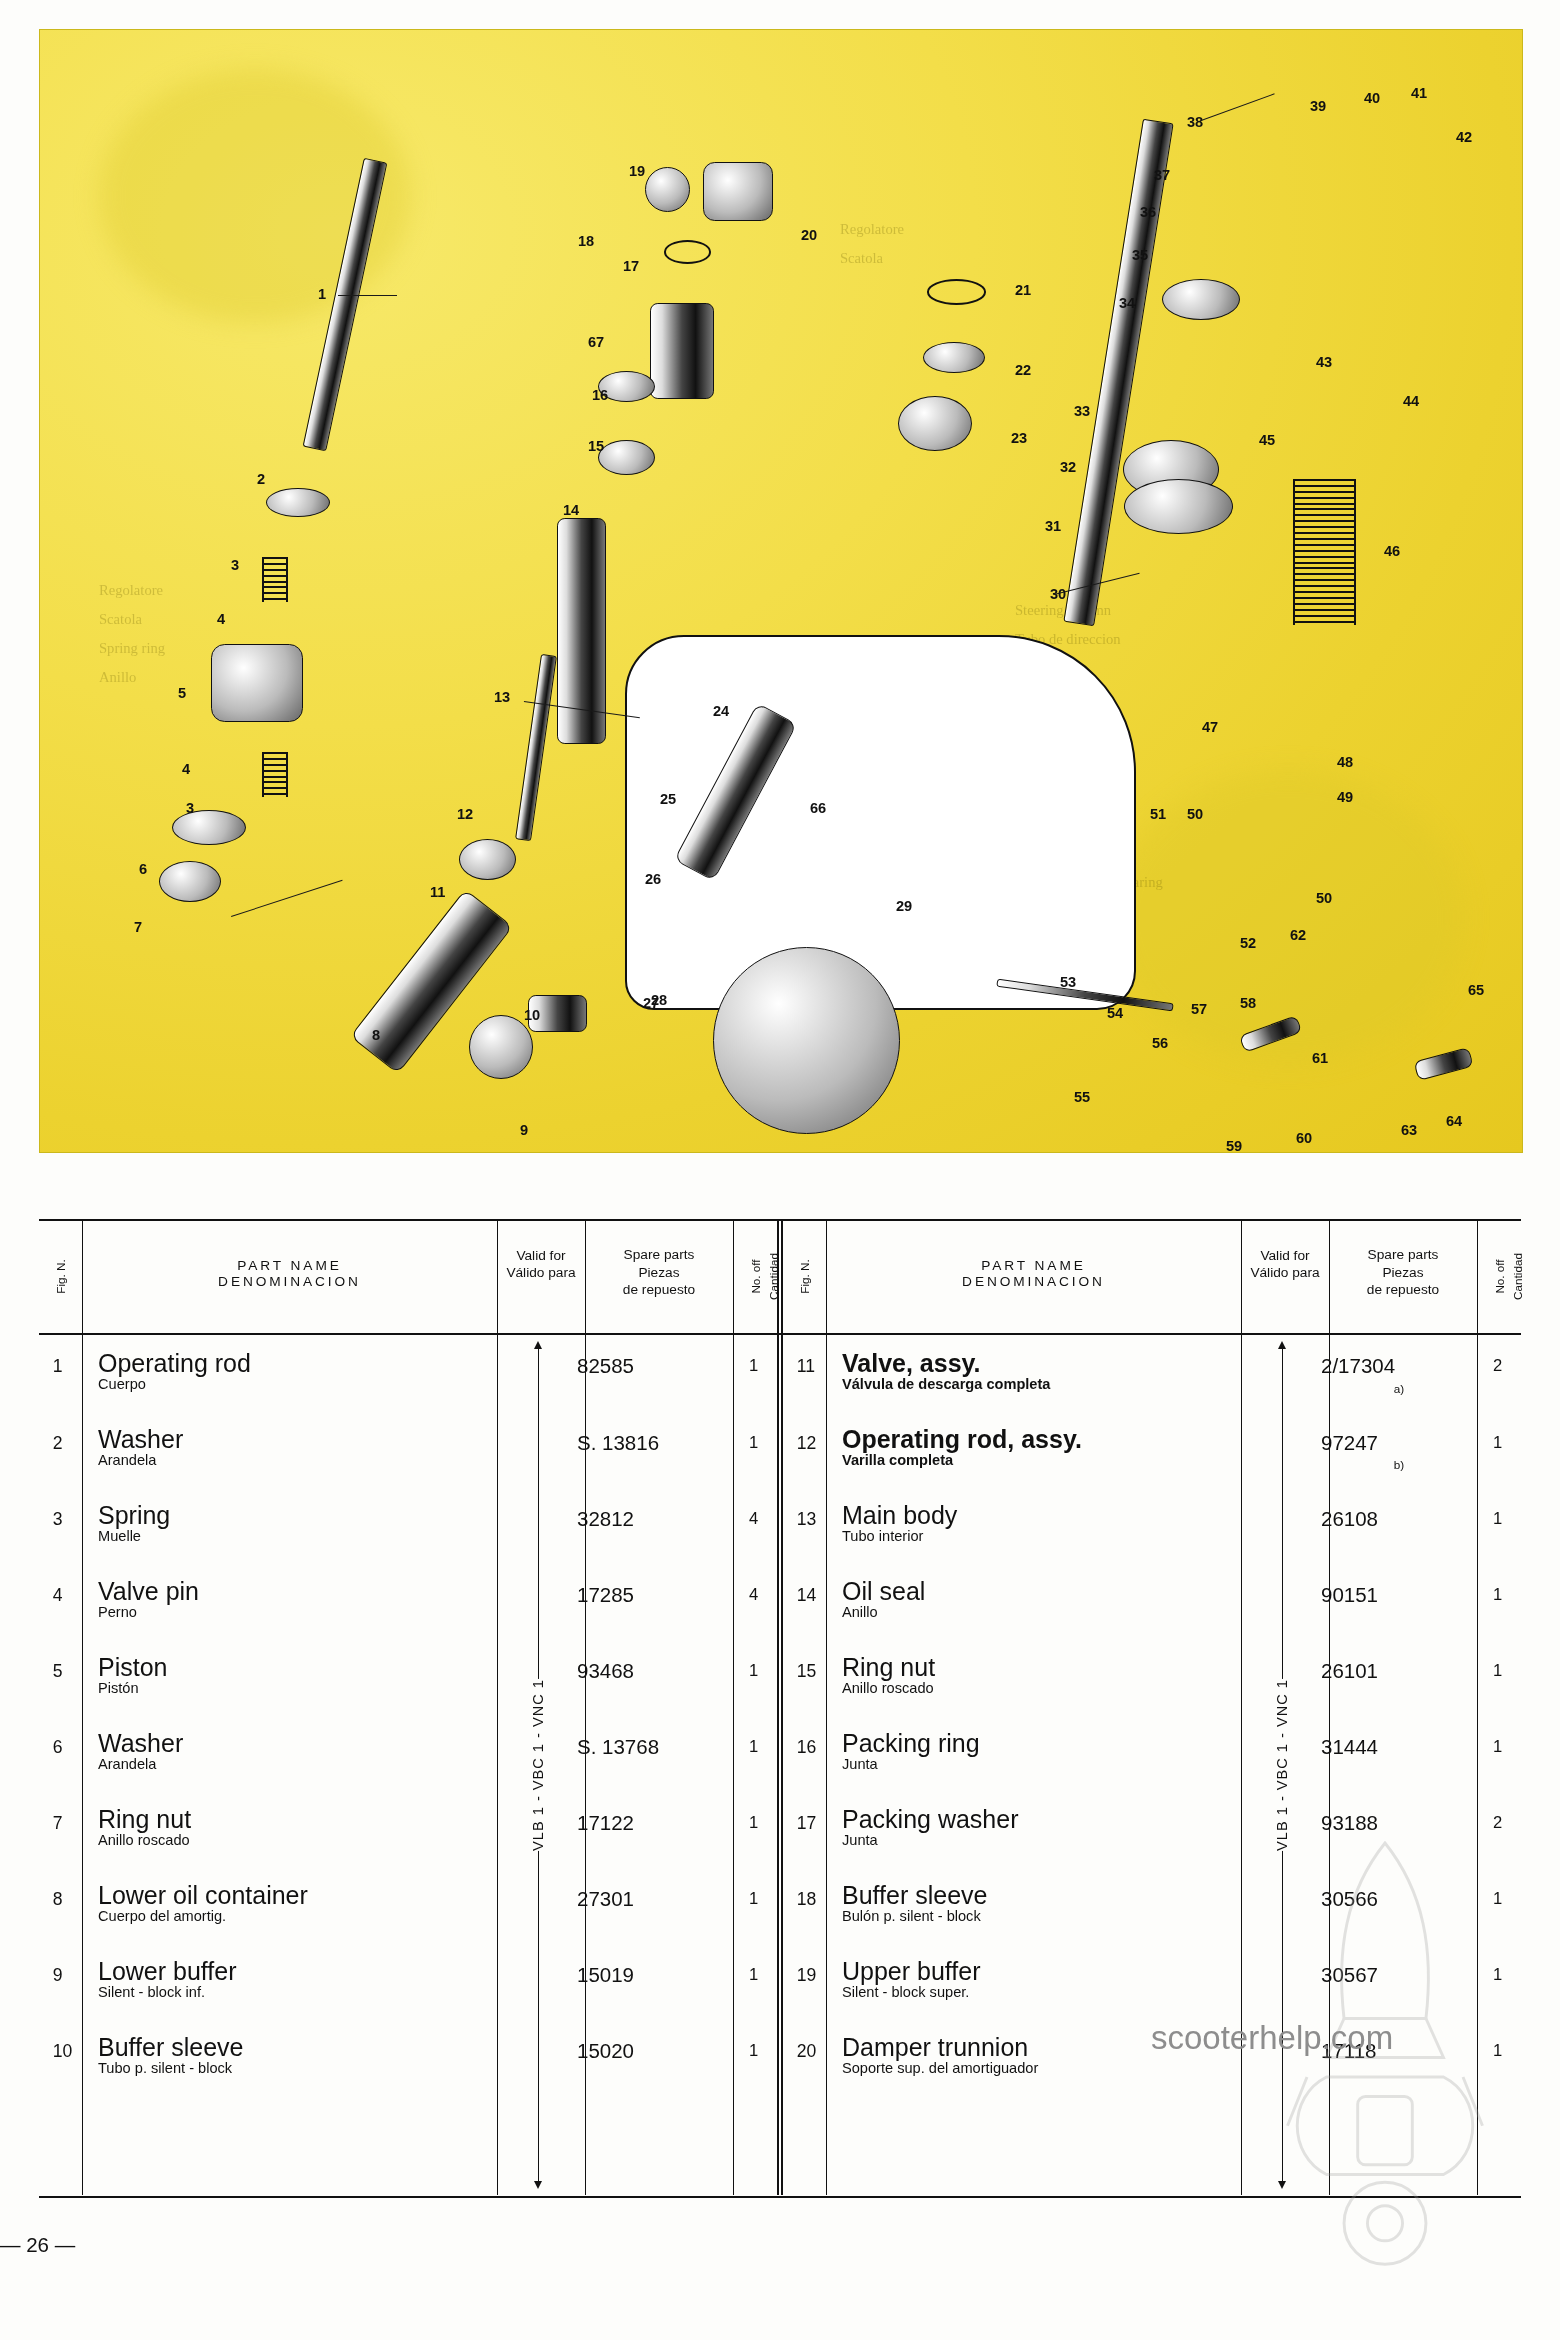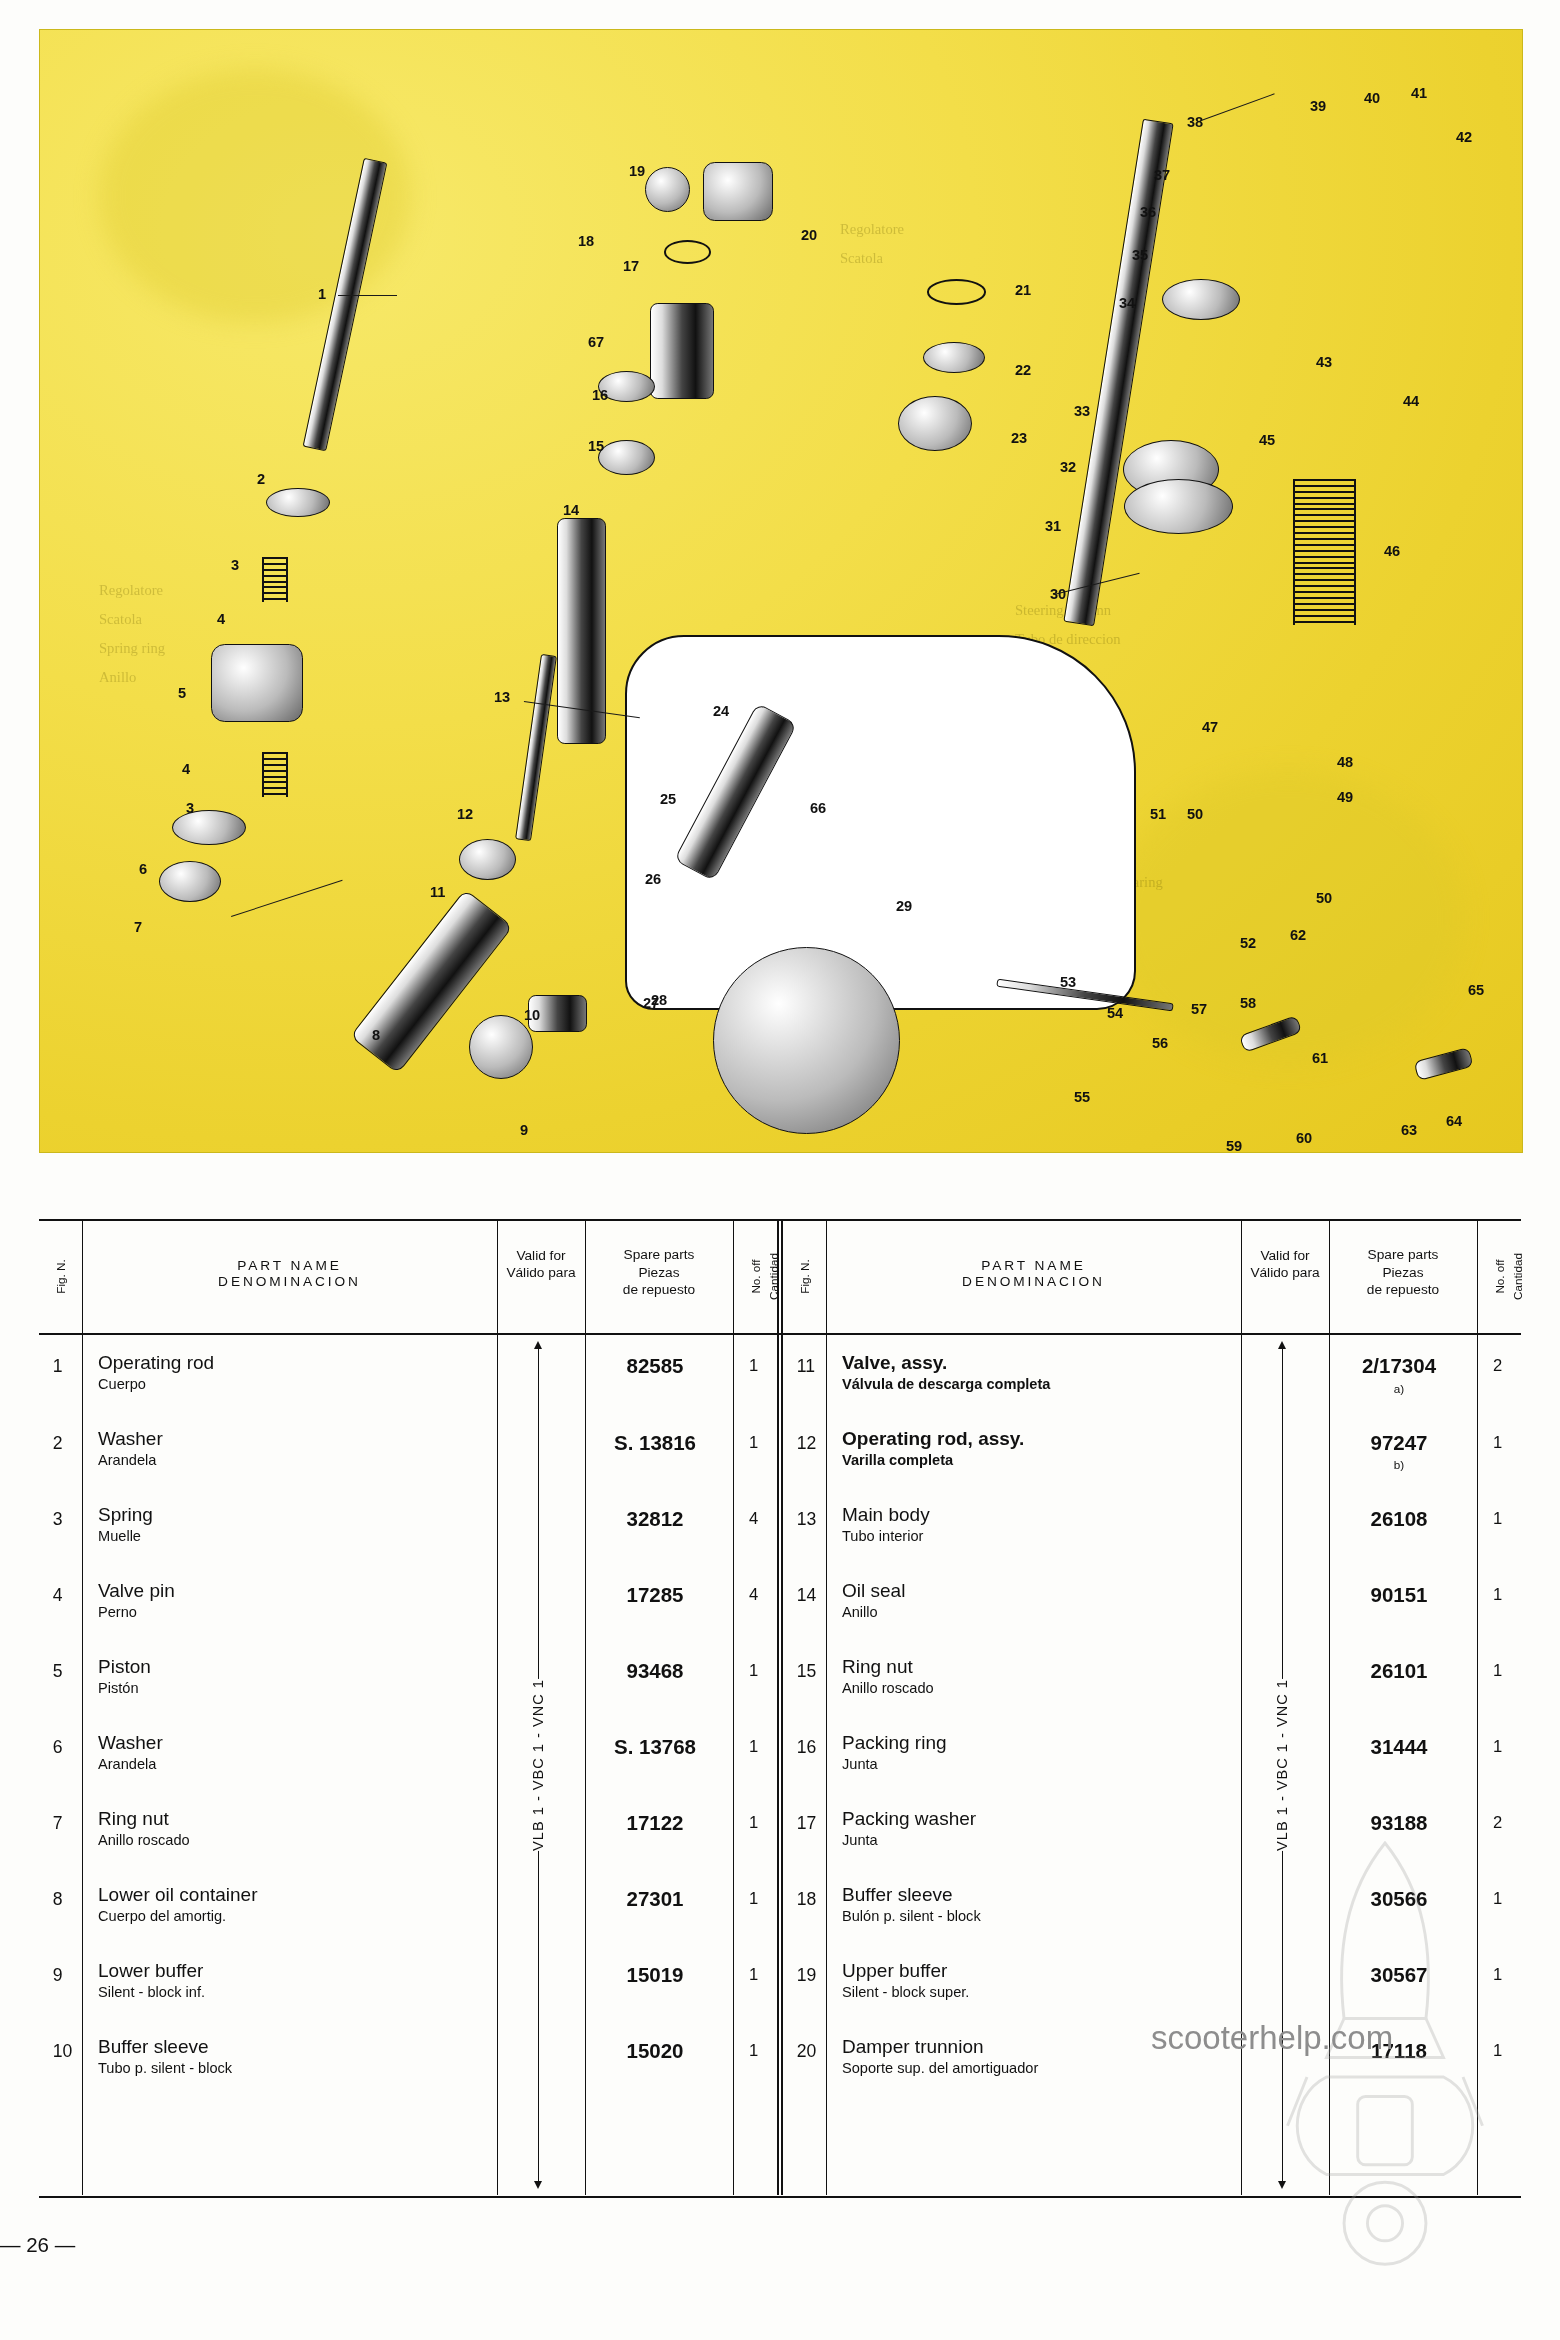--- a/index.html
+++ b/index.html
@@ -40,25 +40,25 @@
   .midbar{position:absolute;left:738px;top:0;width:5.9px;height:100%;
     background:linear-gradient(90deg,#111 0 2px,#fff 2px 3.9px,#111 3.9px 5.9px);}
   .vline{position:absolute;top:0;width:1px;height:100%;background:#111;}
 
   .hc{position:absolute;text-align:center;font-size:12.7px;line-height:15.6px;}
   .rot{position:absolute;transform:rotate(-90deg);transform-origin:50% 50%;font-size:11.7px;white-space:nowrap;}
 
   .rows{position:relative;height:860px;}
   .row{position:absolute;left:0;width:100%;height:77px;}
   .cellname{position:absolute;left:59px;top:7.8px;}
-  .en{font-size:19px;line-height:24.4px;}
+  .en{font-size:25px;line-height:24.4px;}
   .es{font-size:14.6px;line-height:19.5px;}
   .bold .en,.bold .es{font-weight:bold;}
   .fig{position:absolute;left:13.7px;top:13.7px;font-size:17.6px;}
-  .sp{position:absolute;right:0;top:11.7px;width:156px;text-align:center;font-size:20.5px;font-weight:bold;}
+  .sp{position:absolute;right:0;top:11.7px;width:156px;text-align:left;font-size:20.5px;font-weight:normal;}
   .spnote{position:absolute;right:0;top:39px;width:156px;text-align:center;font-size:11.7px;}
   .qty{position:absolute;right:-43px;top:13.7px;width:39px;text-align:center;font-size:16.6px;}
 
   .validwrap{position:absolute;top:0;height:100%;width:82px;}
   .valid-txt{position:absolute;left:50%;top:50%;transform:translate(-50%,-50%) rotate(-90deg);font-size:14.6px;white-space:nowrap;letter-spacing:1px;}
   .valid-line{position:absolute;left:50%;top:13.7px;bottom:13.7px;width:1px;background:#111;}
   .arrow-up,.arrow-dn{position:absolute;left:50%;transform:translateX(-50%);width:0;height:0;border-left:4.9px solid transparent;border-right:4.9px solid transparent;}
   .arrow-up{top:5.9px;border-bottom:8.8px solid #111;}
   .arrow-dn{bottom:5.9px;border-top:8.8px solid #111;}
 

